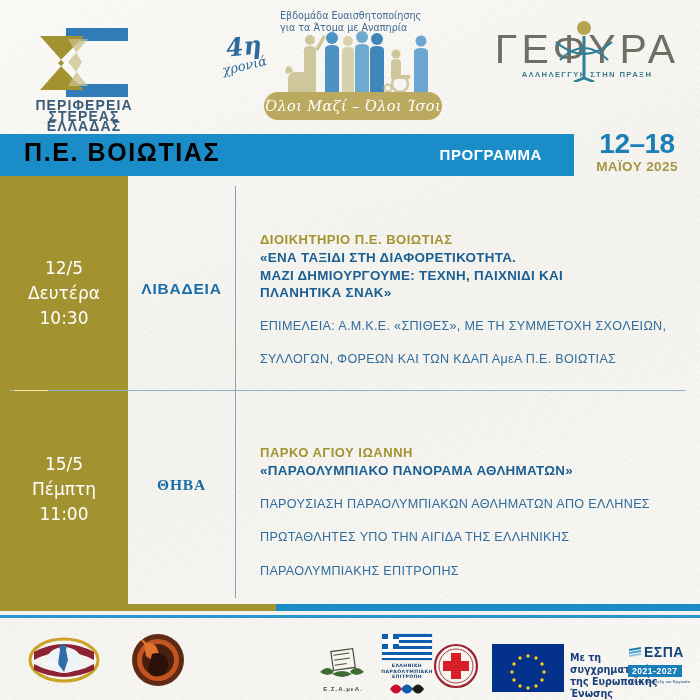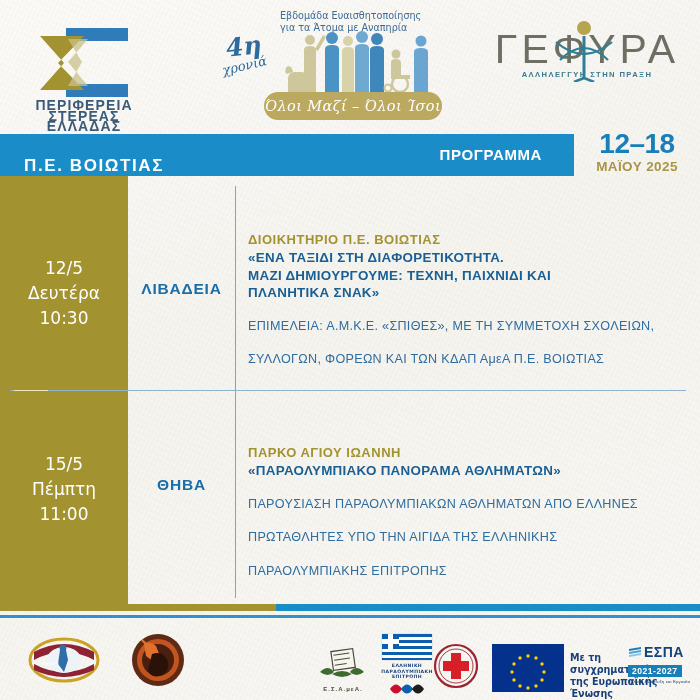--- a/index.html
+++ b/index.html
@@ -70,22 +70,22 @@
     position: absolute; left: 0; top: 50px; width: 190px; text-align: center;
     font-size: 7.6px; color: #3b7a8c; letter-spacing: 1.4px; font-weight: 700;
   }
 
   
   .title-bar {
     position: absolute; left: 0; top: 134px; width: 574px; height: 42px;
     background: #1a8cc8;
   }
   .pe-title {
-    position: absolute; left: 24px; top: 22px;
-    color: #ffffff; font-size: 17px; font-weight: 700; letter-spacing: 1.6px;
+    position: absolute; left: 24px; top: 4px;
+    color: #000000; font-size: 25px; font-weight: 700; letter-spacing: 1.6px;
   }
   .programma {
     position: absolute; right: 32px; top: 12px;
     color: #ffffff; font-size: 15px; font-weight: 700; letter-spacing: 0.6px;
   }
   .date-badge { position: absolute; left: 578px; top: 128px; width: 118px; height: 52px; }
   .db-range {
     position: absolute; left: 0; top: 0; width: 118px; text-align: center;
     color: #1a7fb8; font-size: 28px; font-weight: 700; letter-spacing: -0.5px;
   }
@@ -118,21 +118,21 @@
   .date-cell {
     position: absolute; left: 0; width: 128px;
     text-align: center; color: #ffffff; font-size: 17px; line-height: 25px;
     font-family: "DejaVu Sans", sans-serif; font-weight: 400;
   }
   .city-cell {
     position: absolute; left: 128px; width: 107px;
     text-align: center; color: #1a6ea8; font-size: 15.5px; font-weight: 700;
     letter-spacing: 0.8px;
   }
-  .detail-cell { position: absolute; left: 248px; width: 440px; }
+  .detail-cell { position: absolute; left: 260px; width: 440px; }
   .d-venue {
     color: #a39330; font-size: 13px; font-weight: 600; letter-spacing: 0.5px;
     line-height: 17px; margin-bottom: 1px;
   }
   .d-head {
     color: #1a5f93; font-size: 13.4px; font-weight: 700; letter-spacing: 0.3px;
     line-height: 17.5px;
   }
   .d-body {
     color: #2f6d9e; font-size: 12.6px; font-weight: 400; letter-spacing: 0.3px;
@@ -284,21 +284,21 @@
       <div class="d-body">ΣΥΛΛΟΓΩΝ, ΦΟΡΕΩΝ ΚΑΙ ΤΩΝ ΚΔΑΠ ΑμεΑ Π.Ε. ΒΟΙΩΤΙΑΣ</div>
     </div>
   </div>
 
   <div class="row row-2">
     <div class="date-cell" style="top:60px;">
       <div>15/5</div>
       <div>Πέμπτη</div>
       <div>11:00</div>
     </div>
-    <div class="city-cell" style="top:84px;">
+    <div class="city-cell" style="top:84px;font-family:Liberation Serif, serif;">
       <span>ΘΗΒΑ</span>
     </div>
     <div class="detail-cell" style="top:52px;">
       <div class="d-venue">ΠΑΡΚΟ ΑΓΙΟΥ ΙΩΑΝΝΗ</div>
       <div class="d-head">«ΠΑΡΑΟΛΥΜΠΙΑΚΟ ΠΑΝΟΡΑΜΑ ΑΘΛΗΜΑΤΩΝ»</div>
       <div class="d-body">ΠΑΡΟΥΣΙΑΣΗ ΠΑΡΑΟΛΥΜΠΙΑΚΩΝ ΑΘΛΗΜΑΤΩΝ ΑΠΟ ΕΛΛΗΝΕΣ</div>
       <div class="d-body">ΠΡΩΤΑΘΛΗΤΕΣ ΥΠΟ ΤΗΝ ΑΙΓΙΔΑ ΤΗΣ ΕΛΛΗΝΙΚΗΣ</div>
       <div class="d-body">ΠΑΡΑΟΛΥΜΠΙΑΚΗΣ ΕΠΙΤΡΟΠΗΣ</div>
     </div>
   </div>

